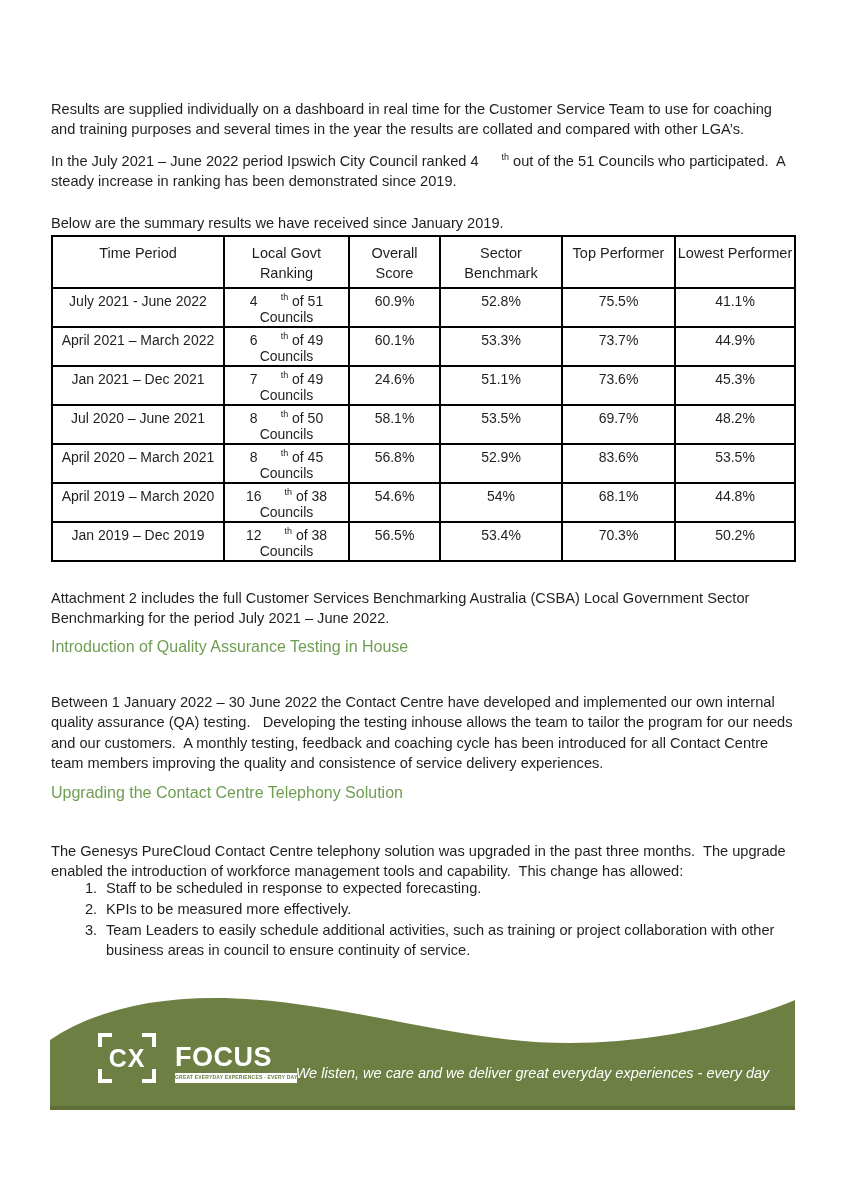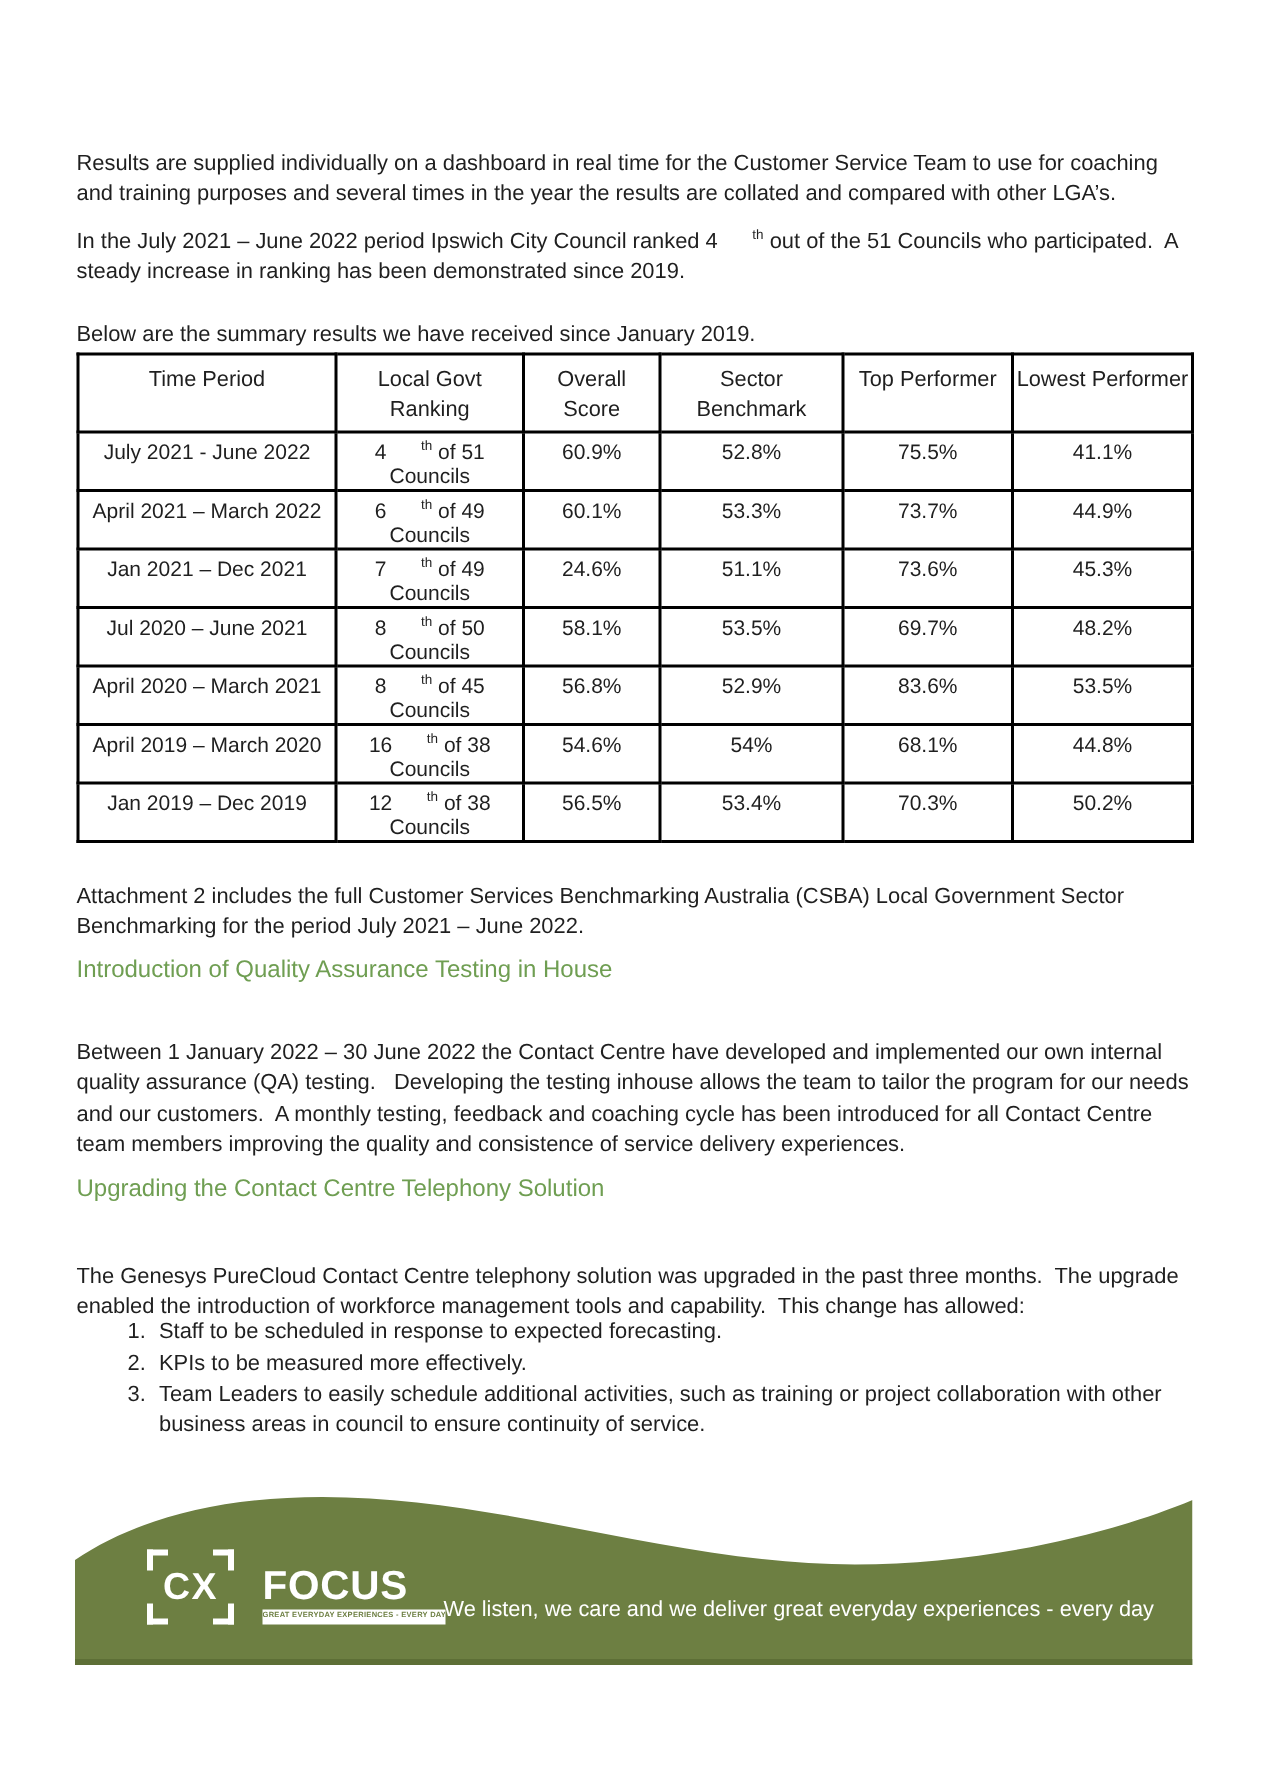--- a/index.html
+++ b/index.html
@@ -65,21 +65,21 @@
   .cx-text{font-size:25px;font-weight:700;color:#fff;letter-spacing:1px;}
   .focus-block{margin-left:19px;margin-top:11px;}
   .focus-text{font-size:27px;font-weight:700;color:#fff;line-height:1;letter-spacing:0.5px;}
   .focus-strip{
     margin-top:2px;background:#ffffff;color:var(--footer-green);
     font-size:5px;line-height:9px;height:10px;text-align:center;
     white-space:nowrap;overflow:hidden;letter-spacing:0.2px;font-weight:700;
   }
   .tagline{
     position:absolute;left:245px;top:80px;width:475px;
-    color:#ffffff;font-size:14.5px;text-align:center;
+    color:#ffffff;font-style:italic;font-size:14.5px;text-align:center;
   }
 </style>
 </head>
 <body>
 
 <div class="page">
 
   <p class="para" style="top:84px">Results are supplied individually on a dashboard in real time for the Customer Service Team to use for coaching and training purposes and several times in the year the results are collated and compared with other LGA’s.</p>
 
   <p class="para" style="top:136px"><span>In the July 2021 – June 2022 period Ipswich City Council ranked 4</span><sup>th</sup><span> out of the 51 Councils who participated.  A steady increase in ranking has been demonstrated since 2019.</span></p>

